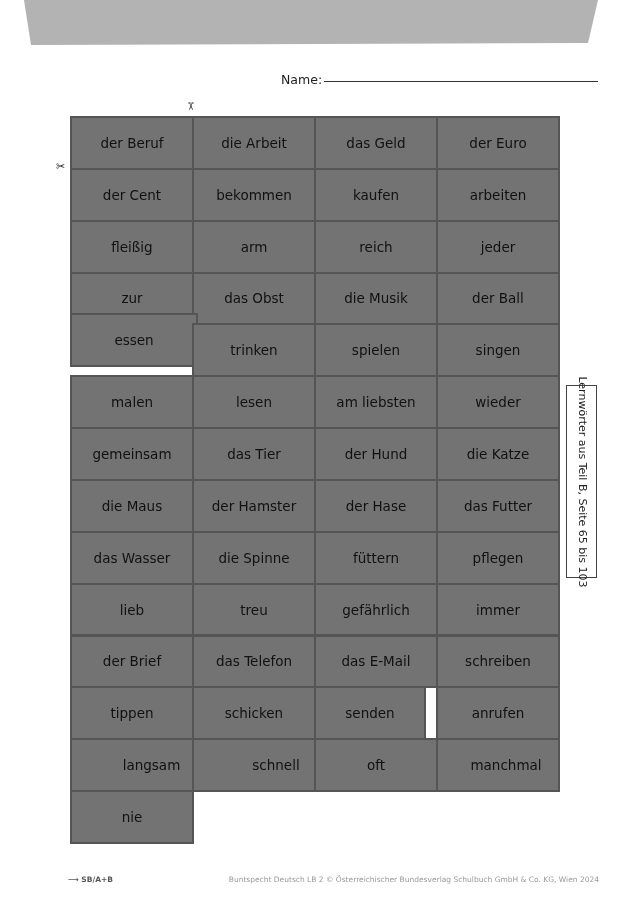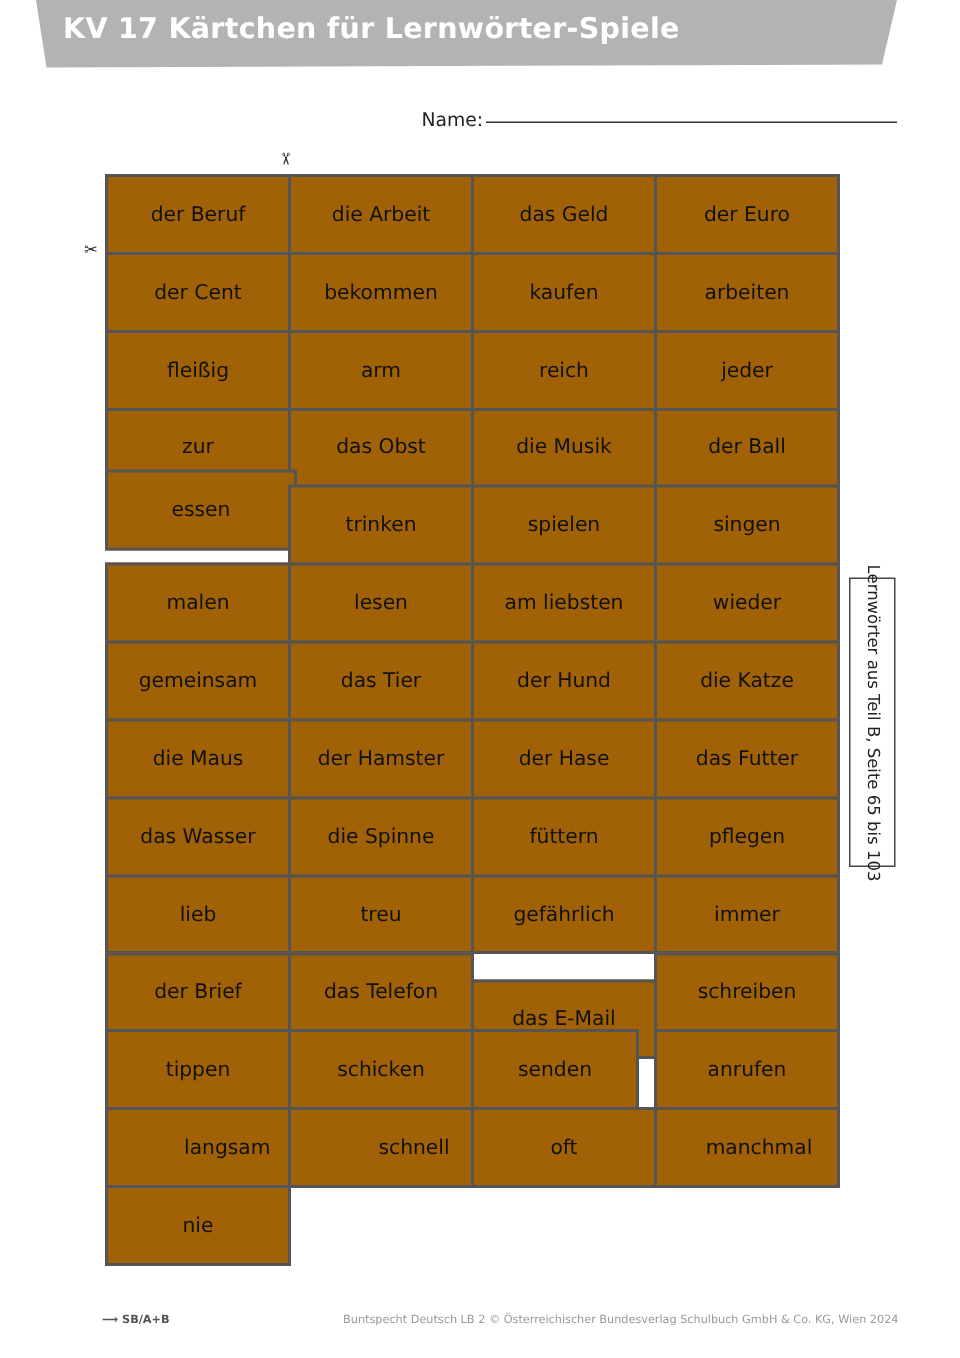--- a/index.html
+++ b/index.html
@@ -25,21 +25,21 @@
     position: absolute; left: 324px; top: 81px; width: 274px;
     border-bottom: 1px solid #333;
   }
   .grid {
     position: absolute; left: 70px; top: 116px;
   }
   .cell {
     position: absolute; width: 122px; height: 52px;
     box-sizing: border-box; border: 2px solid #555;
     display: flex; align-items: center; justify-content: center;
-    font-size: 13.5px; color: #111; background: #a16207;
+    font-size: 13.5px; color: #111; background: #737373;
   }
   .scissors-top {
     position: absolute; left: 185px; top: 100px; font-size: 11px; color: #222;
     transform: rotate(90deg); line-height: 12px;
   }
   .scissors-left {
     position: absolute; left: 56px; top: 161px; font-size: 11px; color: #222;
     line-height: 12px;
   }
   .side-box {
@@ -59,21 +59,20 @@
     position: absolute; right: 41px; top: 875px; font-size: 7.5px; color: #999;
   }
 </style>
 </head>
 <body>
 
 <div class="banner">
   <svg width="640" height="46">
     <polygon points="24,0 598,0 588,43 31,45" fill="#b3b3b3"></polygon>
   </svg>
-  <div class="banner-title">KV 17 Kärtchen für Lernwörter-Spiele</div>
 </div>
 
 <div class="name-row">
   <span class="name-label">Name:</span>
 </div>
 <div class="name-line"></div>
 
 <span class="scissors-top">✂</span>
 <span class="scissors-left">✂</span>
 
@@ -113,21 +112,21 @@
     <div class="cell" style="left: 0px; top: 414.8px; height: 53.85px; width: 124px;">das Wasser</div>
     <div class="cell" style="left: 122px; top: 414.8px; height: 53.85px; width: 124px;">die Spinne</div>
     <div class="cell" style="left: 244px; top: 414.8px; height: 53.85px; width: 124px;">füttern</div>
     <div class="cell" style="left: 366px; top: 414.8px; height: 53.85px; width: 124px;">pflegen</div>
     <div class="cell" style="left: 0px; top: 466.65px; height: 53.85px; width: 124px;">lieb</div>
     <div class="cell" style="left: 122px; top: 466.65px; height: 53.85px; width: 124px;">treu</div>
     <div class="cell" style="left: 244px; top: 466.65px; height: 53.85px; width: 124px;">gefährlich</div>
     <div class="cell" style="left: 366px; top: 466.65px; height: 53.85px; width: 124px;">immer</div>
     <div class="cell" style="left: 0px; top: 518.5px; height: 53.85px; width: 124px;">der Brief</div>
     <div class="cell" style="left: 122px; top: 518.5px; height: 53.85px; width: 124px;">das Telefon</div>
-    <div class="cell" style="left: 244px; top: 518.5px; height: 53.85px; width: 124px; margin-top: 18px;">das E-Mail</div>
+    <div class="cell" style="left: 244px; top: 518.5px; height: 53.85px; width: 124px;">das E-Mail</div>
     <div class="cell" style="left: 366px; top: 518.5px; height: 53.85px; width: 124px;">schreiben</div>
     <div class="cell" style="left: 0px; top: 570.35px; height: 53.85px; width: 124px;">tippen</div>
     <div class="cell" style="left: 122px; top: 570.35px; height: 53.85px; width: 124px;">schicken</div>
     <div class="cell" style="left: 244px; top: 570.35px; height: 53.85px; width: 112px;">senden</div>
     <div class="cell" style="left: 366px; top: 570.35px; height: 53.85px; width: 124px;">anrufen</div>
     <div class="cell" style="left: 0px; top: 622.2px; height: 53.85px; width: 124px; padding-left: 39px;">langsam</div>
     <div class="cell" style="left: 122px; top: 622.2px; height: 53.85px; width: 124px; padding-left: 44px;">schnell</div>
     <div class="cell" style="left: 244px; top: 622.2px; height: 53.85px; width: 124px;">oft</div>
     <div class="cell" style="left: 366px; top: 622.2px; height: 53.85px; width: 124px; padding-left: 16px;">manchmal</div>
     <div class="cell" style="left: 0px; top: 674.05px; height: 53.85px; width: 124px;">nie</div>

